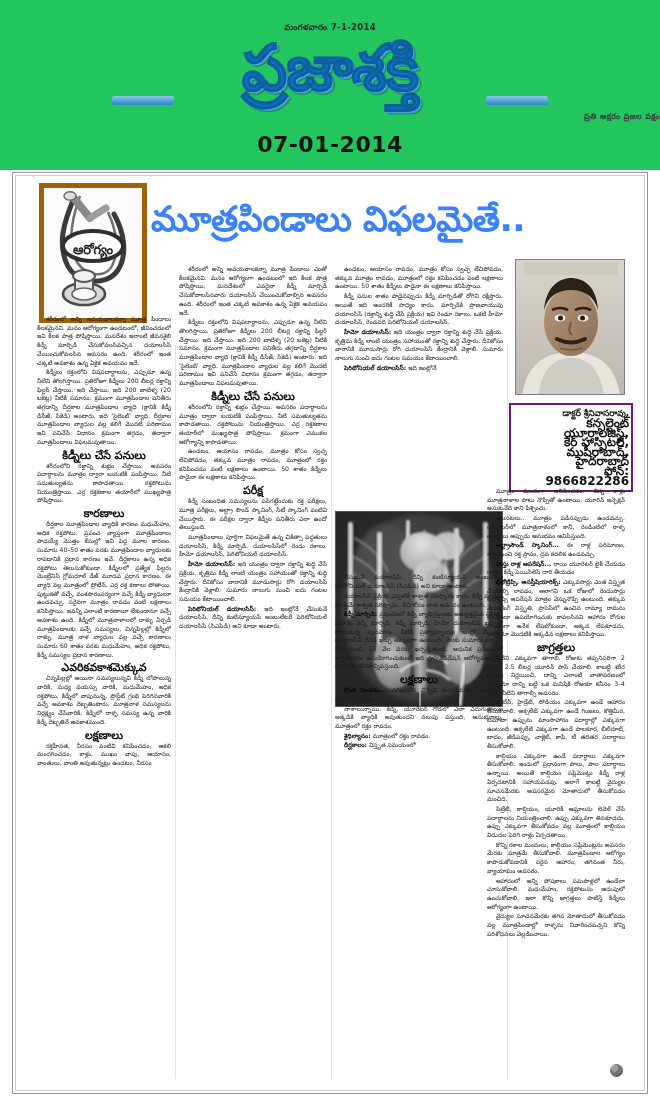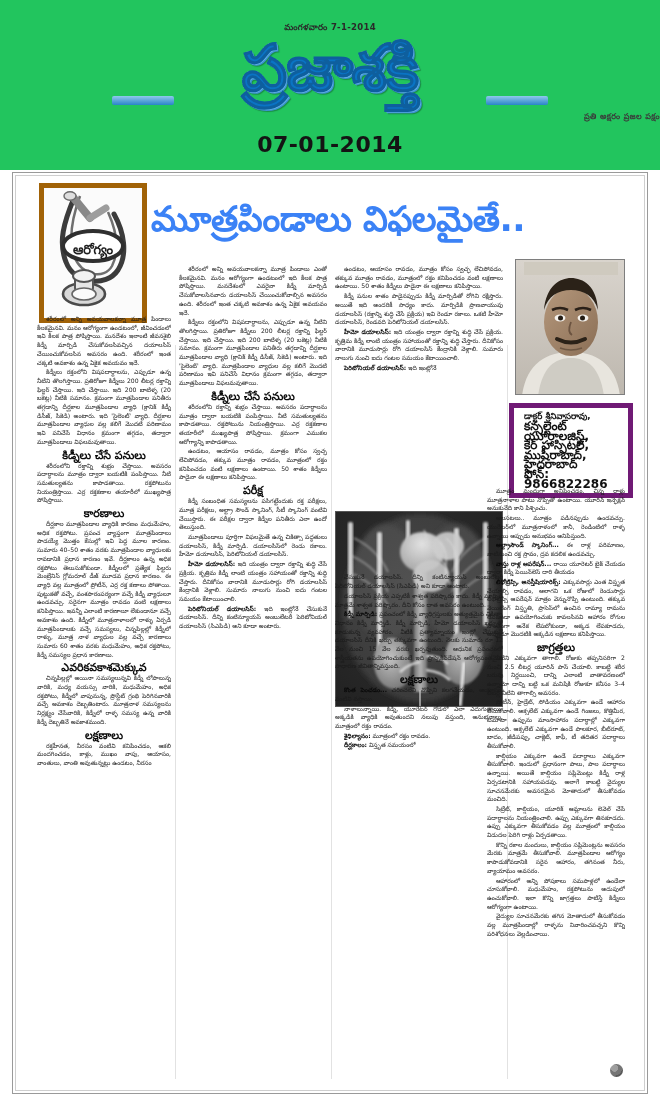--- a/index.html
+++ b/index.html
@@ -232,24 +232,24 @@
     border: 1px solid #7e7e7e;
     background: #cfc9c2;
     overflow: hidden;
     box-sizing: border-box;
   }
   .docbox {
     position: absolute;
     left: 486px;
     top: 222px;
     width: 124px;
-    border: 5px solid #701a75;
+    border: 2px solid #701a75;
     box-sizing: border-box;
     padding: 3px 2px 4px 10px;
-    text-align: left;
+    text-align: right;
     background: #fff;
   }
   .docbox div {
     font-size: 12px;
     line-height: 9.6px;
     font-weight: 700;
     color: #111;
   }
   .docbox .dname { font-size: 8.6px; line-height: 11px; }
 

